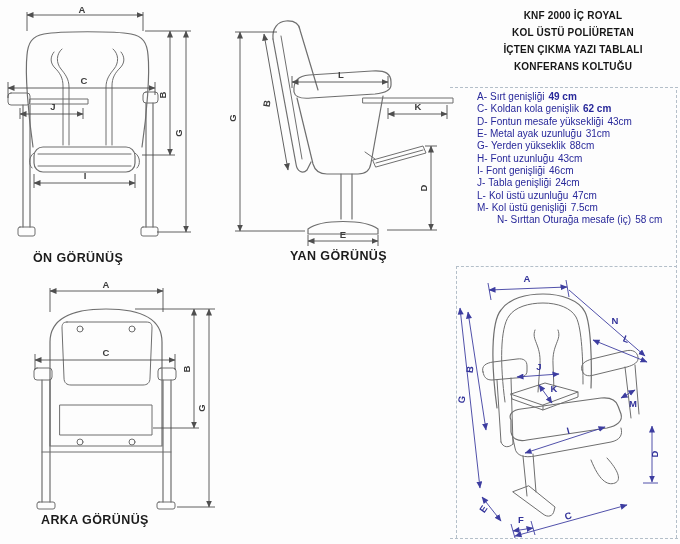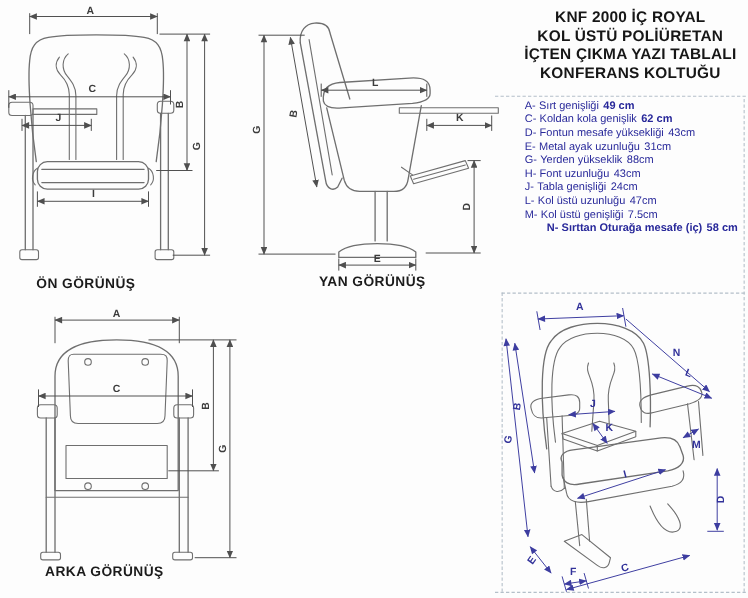--- a/index.html
+++ b/index.html
@@ -13,30 +13,30 @@
   .dim{fill:none;stroke:#4f4f4f;stroke-width:0.9;}
   .pdim{fill:none;stroke:#3d3da0;stroke-width:0.9;}
   .dtx{fill:#3c3c3c;font-size:9.5px;font-weight:bold;font-family:"Liberation Sans",sans-serif;}
   .ptx{fill:#32329a;font-size:9.5px;font-weight:bold;font-family:"Liberation Sans",sans-serif;}
   .view-label{
     position:absolute;width:120px;font-size:12.5px;font-weight:bold;
     color:#1b1b1b;letter-spacing:0.4px;
   }
   #title-block{
     position:absolute;left:468px;top:7px;width:210px;text-align:center;
-    font-size:14px;font-weight:bold;color:#161616;line-height:17px;letter-spacing:0.2px;
+    font-size:10px;font-weight:bold;color:#161616;line-height:17px;letter-spacing:0.2px;
   }
   #spec-list{
     position:absolute;left:477px;top:91px;width:200px;
     font-size:10px;color:#28289a;line-height:12.35px;white-space:nowrap;
   }
   .spec-row .nm{margin-left:3px;}
   .spec-row .vl{margin-left:4px;}
   .spec-row.bold-value .vl{font-weight:bold;}
-  .spec-row.bold-row{font-weight:bold;padding-left:20px;}
+  .spec-row.bold-row{font-weight:normal;padding-left:20px;}
   .dash-h{position:absolute;border-top:1px dashed #b4bfc9;height:0;}
   .dash-v{position:absolute;border-left:1px dashed #b4bfc9;width:0;}
 </style>
 </head>
 <body>
 
 <div id="sheet">
 
   <svg style="left:5px;top:5px" width="200" height="262" viewBox="0 0 200 262">
     <defs>
@@ -299,20 +299,21 @@
     <div>KONFERANS KOLTUĞU</div>
   </div>
 
   <div id="spec-list">
     <div class="spec-row bold-value"><span>A-</span><span class="nm">Sırt genişliği</span><span class="vl">49 cm</span></div>
     <div class="spec-row bold-value"><span>C-</span><span class="nm">Koldan kola genişlik</span><span class="vl">62 cm</span></div>
     <div class="spec-row"><span>D-</span><span class="nm">Fontun mesafe yüksekliği</span><span class="vl">43cm</span></div>
     <div class="spec-row"><span>E-</span><span class="nm">Metal ayak uzunluğu</span><span class="vl">31cm</span></div>
     <div class="spec-row"><span>G-</span><span class="nm">Yerden yükseklik</span><span class="vl">88cm</span></div>
     <div class="spec-row"><span>H-</span><span class="nm">Font uzunluğu</span><span class="vl">43cm</span></div>
+    <div class="spec-row"><span>I-</span><span class="nm">Font genişliği</span><span class="vl">46cm</span></div>
     <div class="spec-row"><span>J-</span><span class="nm">Tabla genişliği</span><span class="vl">24cm</span></div>
     <div class="spec-row"><span>L-</span><span class="nm">Kol üstü uzunluğu</span><span class="vl">47cm</span></div>
     <div class="spec-row"><span>M-</span><span class="nm">Kol üstü genişliği</span><span class="vl">7.5cm</span></div>
     <div class="spec-row bold-row"><span>N-</span><span class="nm">Sırttan Oturağa mesafe (iç)</span><span class="vl">58 cm</span></div>
   </div>
 
   <div class="dash-h" style="left:450px;top:87px;width:228px"></div>
   <div class="dash-h" style="left:456px;top:266px;width:221px"></div>
   <div class="dash-h" style="left:450px;top:538px;width:228px"></div>
   <div class="dash-v" style="left:456px;top:266px;height:272px"></div>

